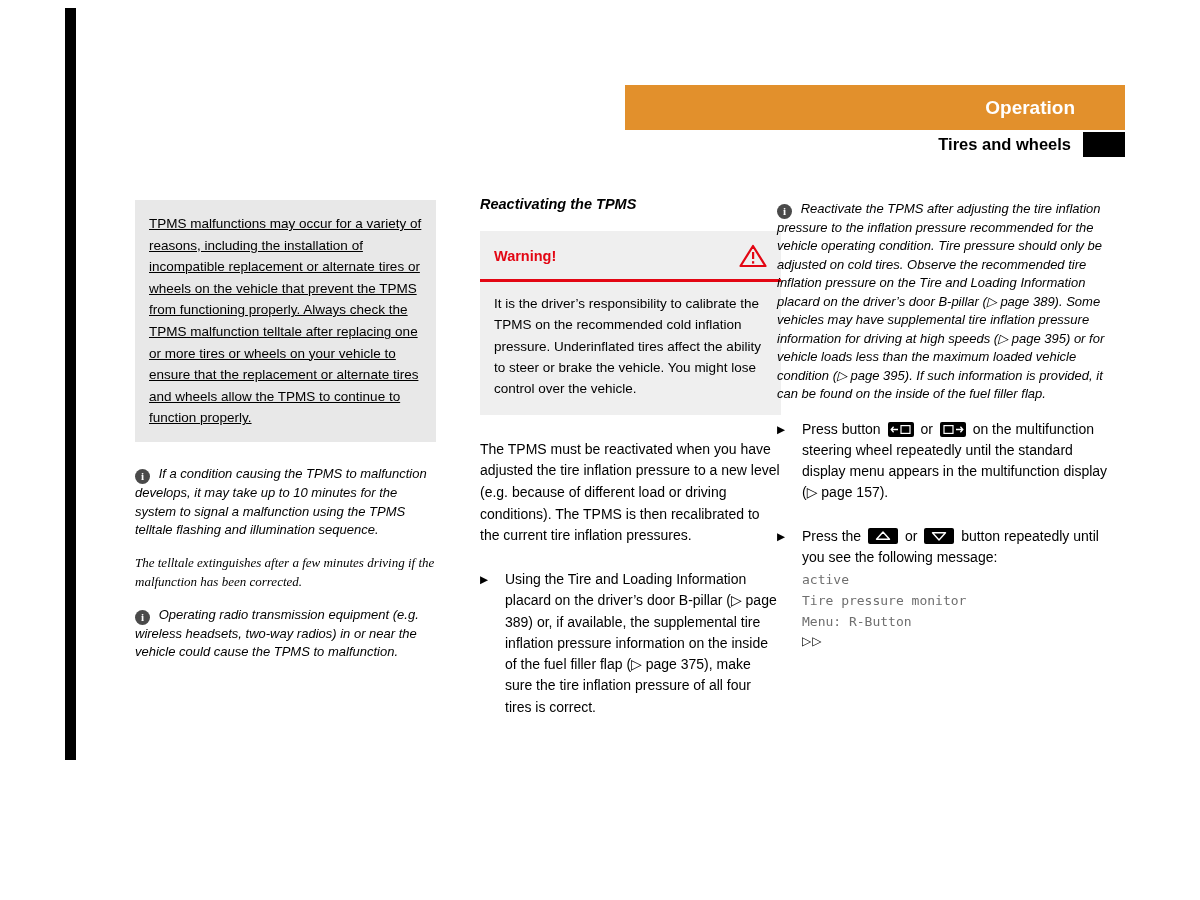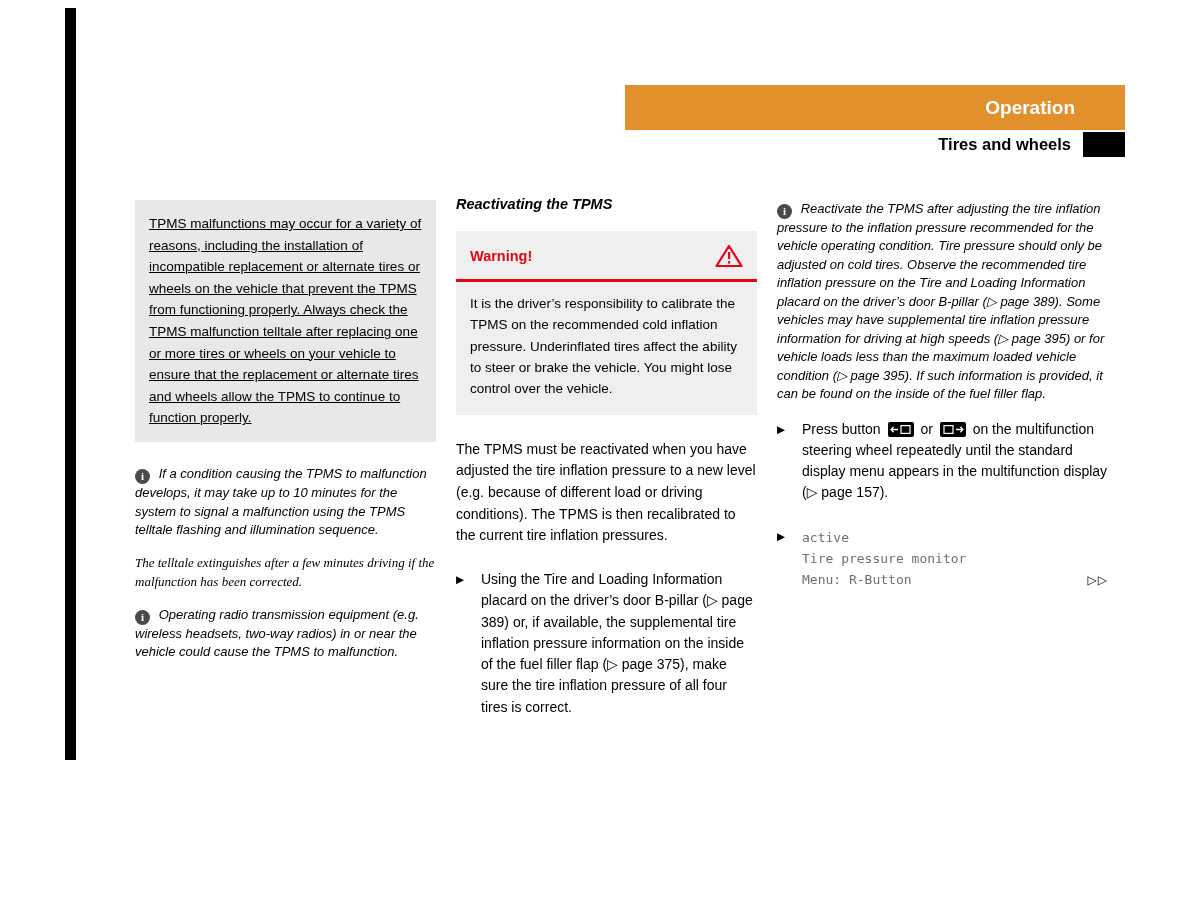--- a/index.html
+++ b/index.html
@@ -46,21 +46,21 @@
     top: 132px; right: 75px;
     display: flex;
     align-items: center;
     gap: 12px;
   }
   .subsection-title { font-size: 16.5px; font-weight: bold; }
   .subsection-square { width: 42px; height: 25px; background: #000; }
 
   .col { position: absolute; }
   .col1 { left: 135px; top: 200px; width: 301px; }
-  .col2 { left: 456px; top: 196px; width: 301px; }
+  .col2 { left: 480px; top: 196px; width: 301px; }
   .col3 { left: 777px; top: 200px; width: 331px; }
 
   .gray-box {
     background: var(--box-gray, #E8E8E8);
     padding: 13px 14px;
     font-size: 13.5px;
     line-height: 1.6;
     margin-bottom: 23px;
     text-decoration: underline;
   }
@@ -142,21 +142,21 @@
 
   .btn-icon { vertical-align: -3px; margin: 0 3px; }
 
   .display-text {
     font-family: "DejaVu Sans Mono", monospace;
     color: var(--display-text-gray, #6F6F6F);
     font-size: 13px;
     line-height: 1.62;
     margin-top: 1px;
   }
-  .menu-line { display: flex; justify-content: space-between; align-items: baseline; }
+  .menu-line { display: flex; justify-content: space-between; align-items: baseline; flex-direction: column; }
   .continuation {
     font-family: "DejaVu Sans", sans-serif;
     color: #000;
     font-size: 12px;
     letter-spacing: 1px;
   }
 
   .page-number-box {
     position: absolute;
     left: 1030px; top: 769px;
@@ -248,20 +248,33 @@
           <rect x="4" y="3.6" width="9" height="7.8" fill="none" stroke="#fff" stroke-width="1.2"></rect>
           <path d="M16 7.5 H22.8 M20.4 4.8 L22.8 7.5 L20.4 10.2" stroke="#fff" stroke-width="1.3" fill="none"></path>
         </svg>
         <span>on the multifunction steering wheel repeatedly until the standard display menu appears in the multifunction display (▷ page 157).</span>
       </p>
     </div>
 
     <div class="bullet">
       <span class="bullet-marker">▶</span>
       <div class="bullet-text">
+        <p>
+          <span>Press the</span>
+          <svg class="btn-icon" width="30" height="16" viewBox="0 0 30 16" aria-hidden="true">
+            <rect x="0" y="0" width="30" height="16" rx="2" fill="#000"></rect>
+            <path d="M15 4 L21.5 11.2 H8.5 Z" fill="none" stroke="#fff" stroke-width="1.4" stroke-linejoin="round"></path>
+          </svg>
+          <span>or</span>
+          <svg class="btn-icon" width="30" height="16" viewBox="0 0 30 16" aria-hidden="true">
+            <rect x="0" y="0" width="30" height="16" rx="2" fill="#000"></rect>
+            <path d="M8.5 4.8 H21.5 L15 12 Z" fill="none" stroke="#fff" stroke-width="1.4" stroke-linejoin="round"></path>
+          </svg>
+          <span>button repeatedly until you see the following message:</span>
+        </p>
         <div class="display-text">
           <div>active</div>
           <div>Tire pressure monitor</div>
           <div class="menu-line">
             <span>Menu: R-Button</span>
             <span class="continuation">▷▷</span>
           </div>
         </div>
       </div>
     </div>

